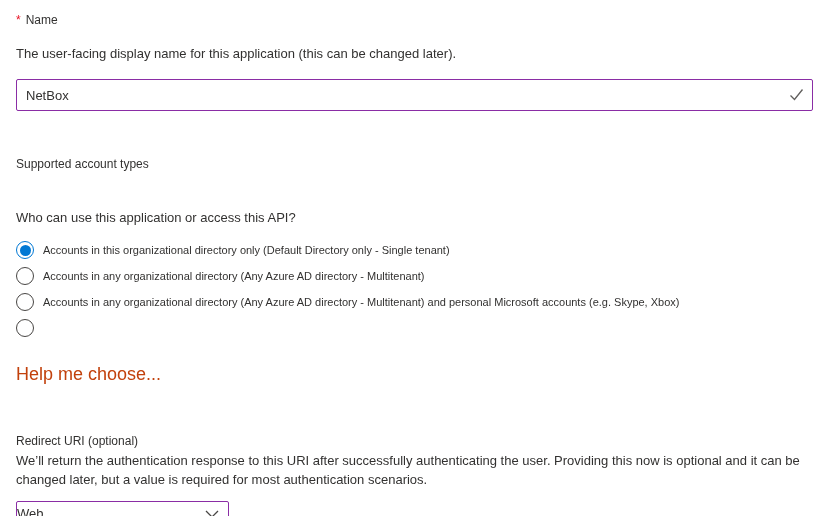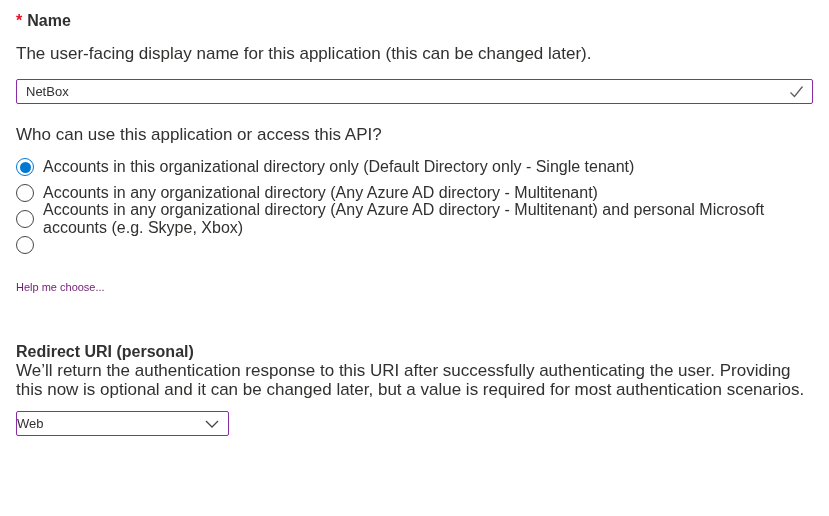--- a/index.html
+++ b/index.html
@@ -7,63 +7,63 @@
   body {
     width: 829px; height: 516px;
     background: #ffffff;
     font-family: "Liberation Sans", sans-serif;
     color: #323130;
     overflow: hidden;
   }
   .page { padding: 11px 16px 0 16px; }
 
   .section-title {
-    font-size: 16px; font-weight: 700; color: #323130;
+    font-size: 12px; font-weight: 400; color: #323130;
     line-height: 19px;
   }
   .req { color: #e81123; margin-right: 5px; }
 
-  .body-text { font-size: 17px; line-height: 19px; color: #323130; }
+  .body-text { font-size: 13px; line-height: 19px; color: #323130; }
 
   .name-desc { margin-top: 14px; }
 
   .input-wrap { position: relative; margin-top: 16px; width: 797px; }
   .text-input {
-    width: 100%; height: 25px;
+    width: 100%; height: 32px;
     border: 1.5px solid #8a2da5; border-radius: 2px;
     font-family: "Liberation Sans", sans-serif;
     font-size: 13px; color: #323130;
     padding: 0 26px 0 9px; outline: none; background: #fff;
   }
   .check-icon {
     position: absolute; right: 9px; top: 50%;
     transform: translateY(-50%);
     display: flex; align-items: center;
   }
 
   .account-title { margin-top: 44px; }
-  .question { margin-top: 21px; }
+  .question { margin-top: 34px; }
 
   .radio-group { margin-top: 10px; }
   .radio-row { display: flex; align-items: center; height: 26px; cursor: default; }
   .radio {
     width: 18px; height: 18px; flex: none;
     border: 1px solid #484644; border-radius: 50%;
     margin-right: 9px; position: relative; background: #fff;
   }
   .radio.selected { border: 1.5px solid #0078d4; }
   .radio.selected::after {
     content: ""; position: absolute; inset: 2.5px;
     background: #0078d4; border-radius: 50%;
   }
-  .radio-label { font-size: 16px; color: #323130; }
+  .radio-label { font-size: 11px; color: #323130; }
 
   .help-link {
     display: inline-block; margin-top: 23px;
-    font-size: 11px; color: #701a75; text-decoration: none; cursor: pointer;
+    font-size: 18px; color: #c2410c; text-decoration: none; cursor: pointer;
   }
 
   .redirect-title { margin-top: 47px; }
   .redirect-desc { max-width: 802px; }
 
   .uri-row { display: flex; margin-top: 12px; gap: 14px; }
   .select-box {
     position: relative; width: 213px; height: 25px;
     border: 1.5px solid #8a2da5; border-radius: 2px;
     background: #fff; display: flex; align-items: center;
@@ -88,20 +88,21 @@
   <div class="input-wrap">
     <input class="text-input" type="text" value="NetBox" style="">
     <span class="check-icon">
       <svg width="15" height="12" viewBox="0 0 15 12">
           <path d="M1.5 6.5l4 4 8-10" stroke="#605e5c" stroke-width="1.3" fill="none"></path>
         </svg>
     </span>
   </div>
 
   
+  <div class="section-title account-title">Supported account types</div>
   <div class="body-text question">Who can use this application or access this API?</div>
 
   <div class="radio-group">
     <div class="radio-row">
       <span class="radio selected"></span>
       <span class="radio-label">Accounts in this organizational directory only (Default Directory only - Single tenant)</span>
     </div>
     <div class="radio-row">
       <span class="radio"></span>
       <span class="radio-label">Accounts in any organizational directory (Any Azure AD directory - Multitenant)</span>
@@ -111,21 +112,21 @@
       <span class="radio-label">Accounts in any organizational directory (Any Azure AD directory - Multitenant) and personal Microsoft accounts (e.g. Skype, Xbox)</span>
     </div>
     <div class="radio-row">
       <span class="radio"></span>
     </div>
   </div>
 
   <a class="help-link">Help me choose...</a>
 
   
-  <div class="section-title redirect-title">Redirect URI (personal)</div>
+  <div class="section-title redirect-title">Redirect URI (optional)</div>
   <div class="body-text redirect-desc">We’ll return the authentication response to this URI after successfully authenticating the user. Providing this now is optional and it can be changed later, but a value is required for most authentication scenarios.</div>
 
   <div class="uri-row">
     <div class="select-box">
       <span>Web</span>
       <span class="select-chevron">
         <svg width="14" height="9" viewBox="0 0 14 9">
             <path d="M1 1.5l6 6 6-6" stroke="#484644" stroke-width="1.3" fill="none"></path>
           </svg>
       </span>

